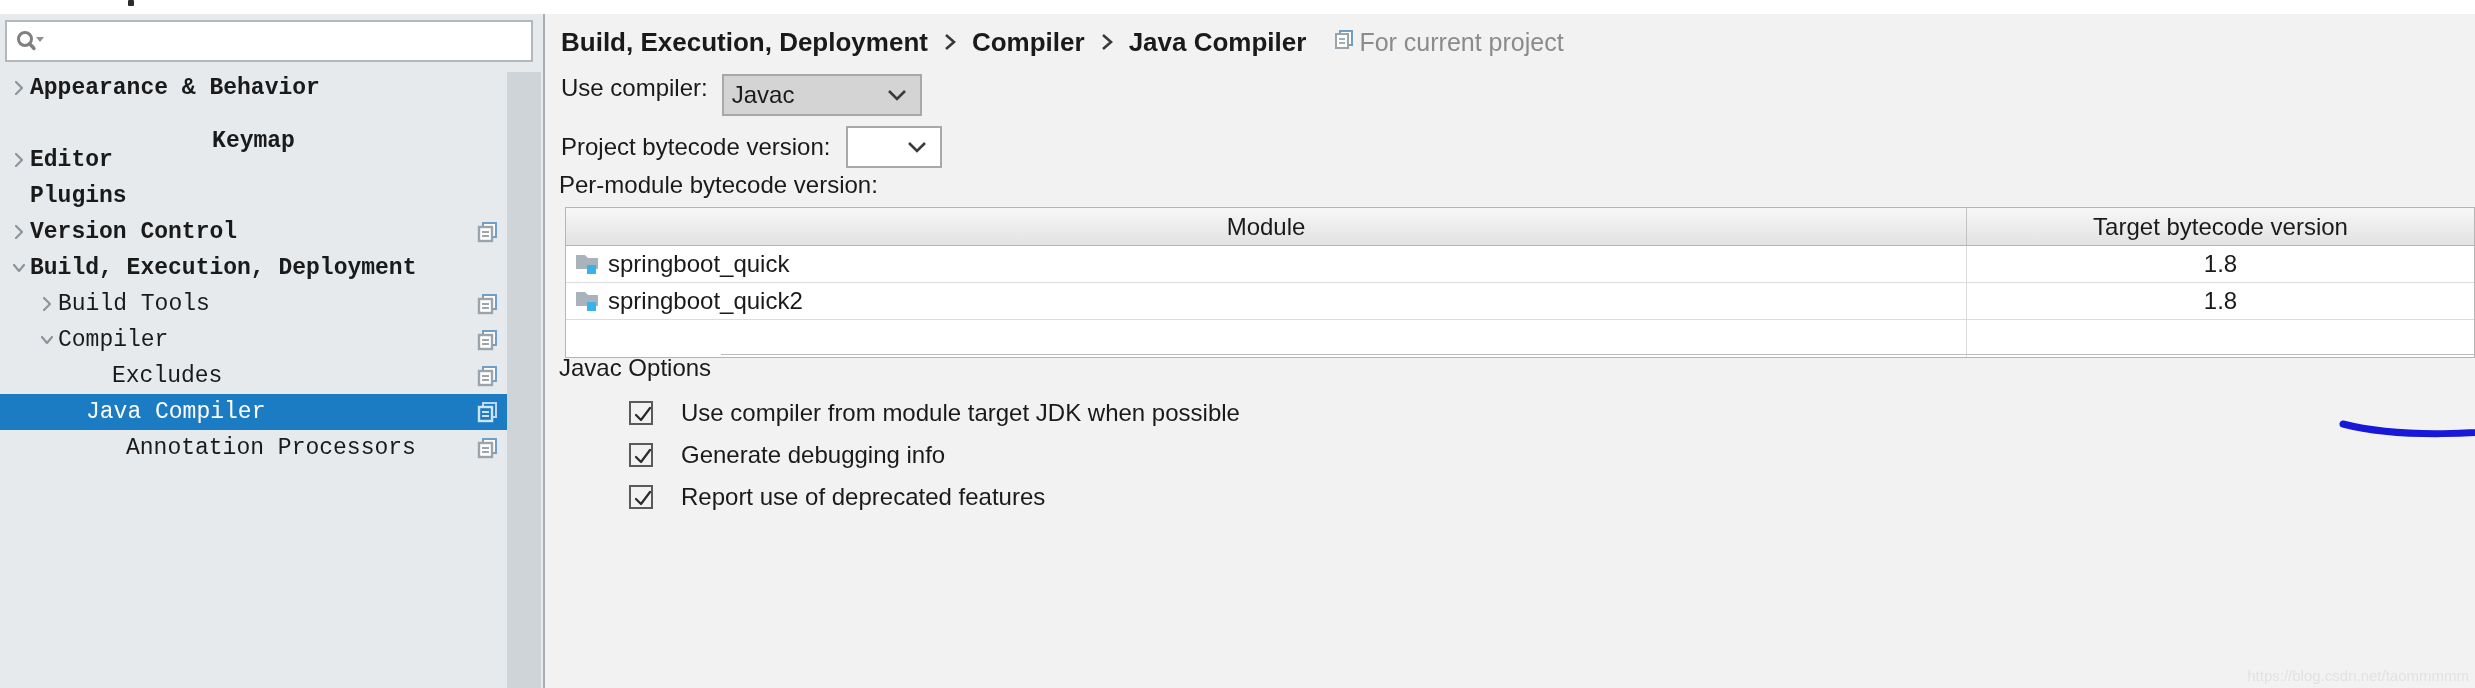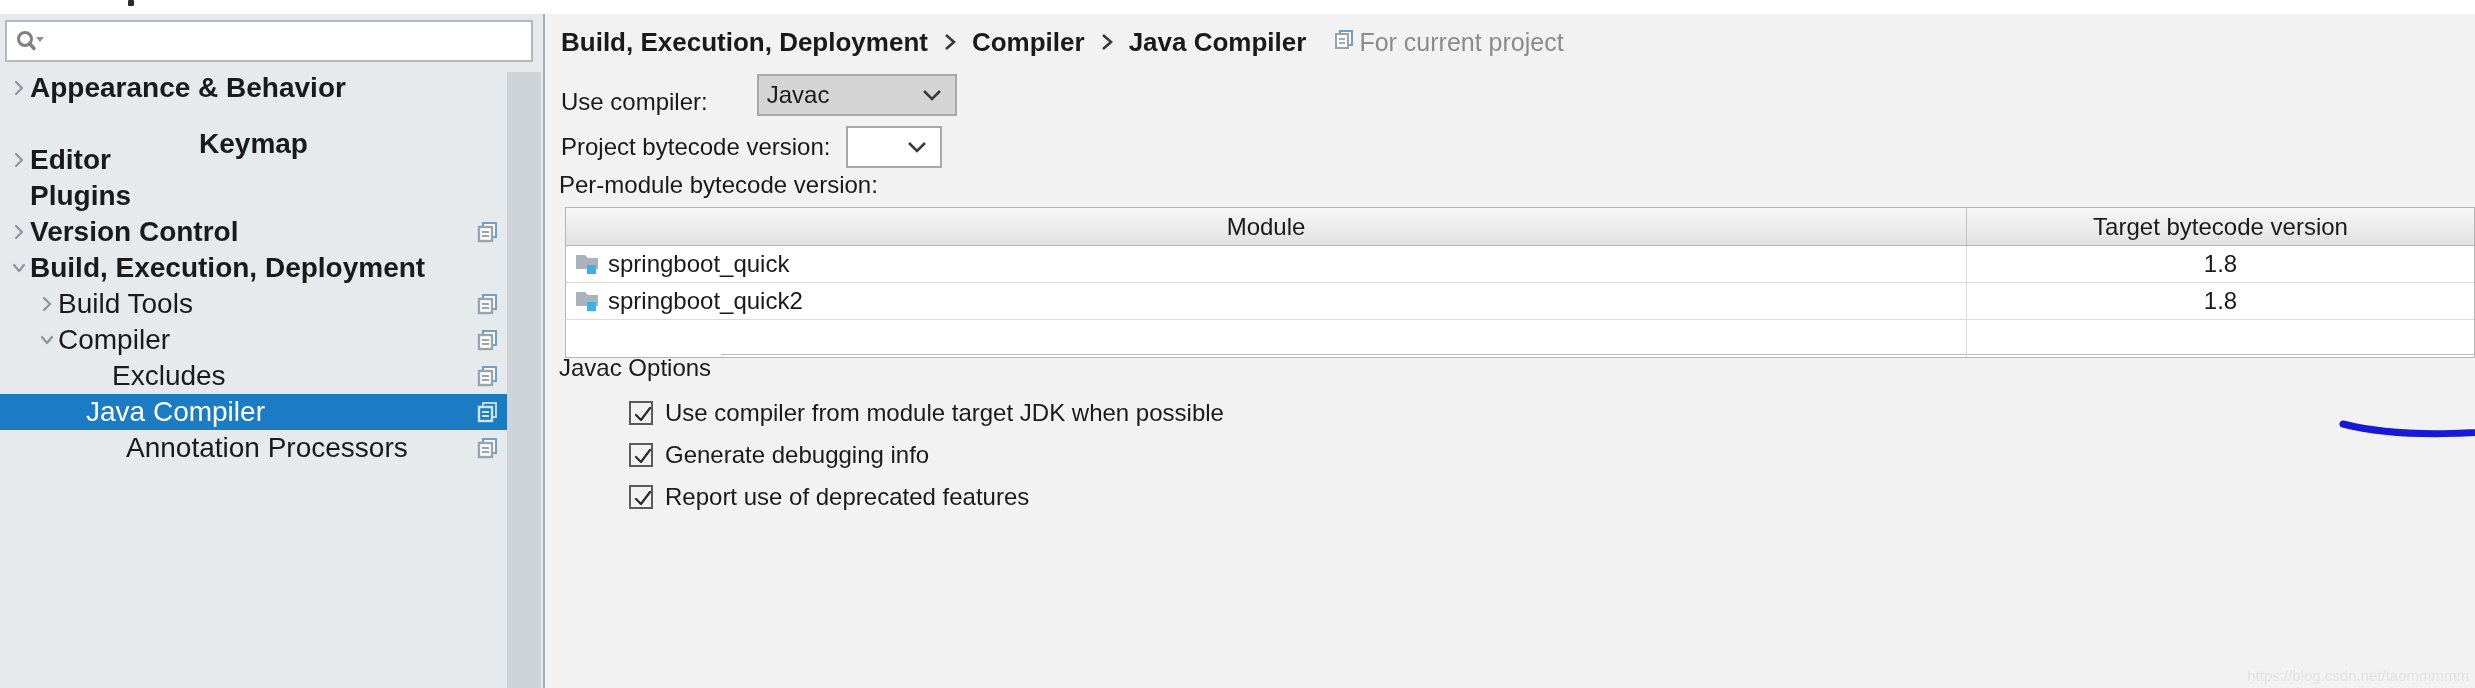--- a/index.html
+++ b/index.html
@@ -69,23 +69,24 @@
   }
   .tree-item.selected { background: #1b7cc4; }
   .tree-item.selected .tree-label { color: #ffffff; }
   .arrow {
     width: 22px; height: 22px;
     display: flex; align-items: center; justify-content: center;
     flex: 0 0 22px;
   }
   .arrow svg { display: block; }
   .tree-label {
-    font-size: 28px;
+    font-size: 23px;
     color: #1a1a1a;
     white-space: nowrap;
+    font-family: Liberation Mono, monospace;
   }
   .tree-label.bold { font-weight: bold; }
   .copy-badge {
     position: absolute; right: 8px; top: 50%;
     transform: translateY(-50%);
     width: 22px; height: 22px;
   }
   .sb-scroll-track {
     position: absolute; right: 2px; top: 58px;
     width: 34px; height: 616px;
@@ -120,21 +121,21 @@
   }
   .crumb-note-label {
     font-size: 25px;
     color: #8b8b8b;
     white-space: nowrap;
   }
 
   
   .row-compiler {
     position: absolute; left: 14px; top: 60px;
-    display: flex; align-items: flex-end; gap: 35px;
+    display: flex; align-items: flex-start;
   }
   .fld-label {
     font-size: 24px; color: #1a1a1a; white-space: nowrap;
   }
   .combo {
     position: relative;
     height: 42px;
     border: 2px solid #a8a8a8;
     display: flex; align-items: center;
     padding: 0 0 0 8px;
@@ -212,21 +213,21 @@
   }
   .section-rule {
     flex: 1; height: 1px; background: #bdbdbd;
   }
   .opt-list {
     position: absolute; left: 82px; top: 380px;
   }
   .opt {
     display: flex; align-items: center;
     height: 38px; margin-bottom: 4px;
-    gap: 12px;
+    gap: 28px;
   }
   .cb {
     width: 24px; height: 24px;
     border: 2px solid #5a5a5a;
     background: #f2f2f2;
     position: relative;
     flex: 0 0 24px;
   }
   .cb svg { position: absolute; left: 2px; top: 2px; }
   .opt-label { font-size: 24px; color: #1a1a1a; white-space: nowrap; }

